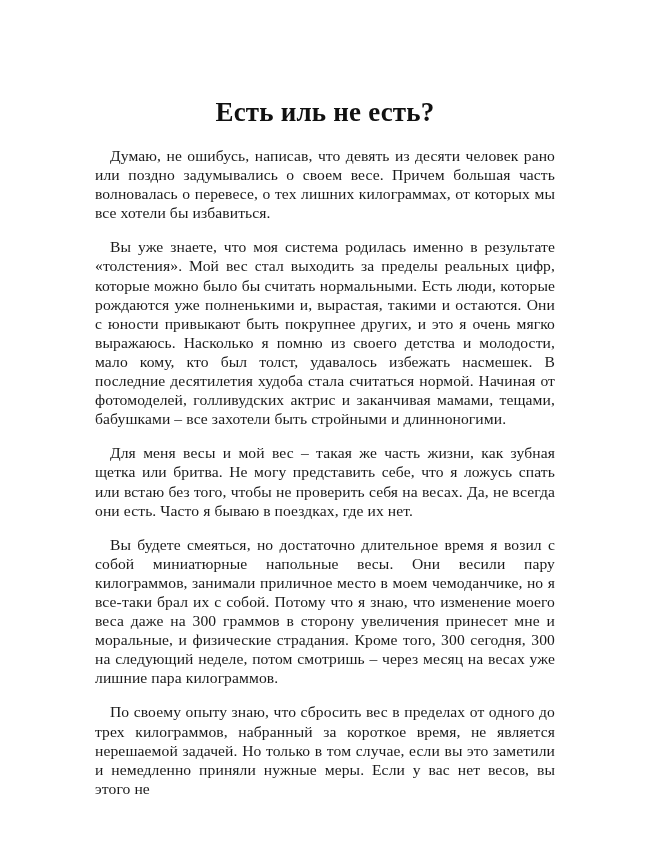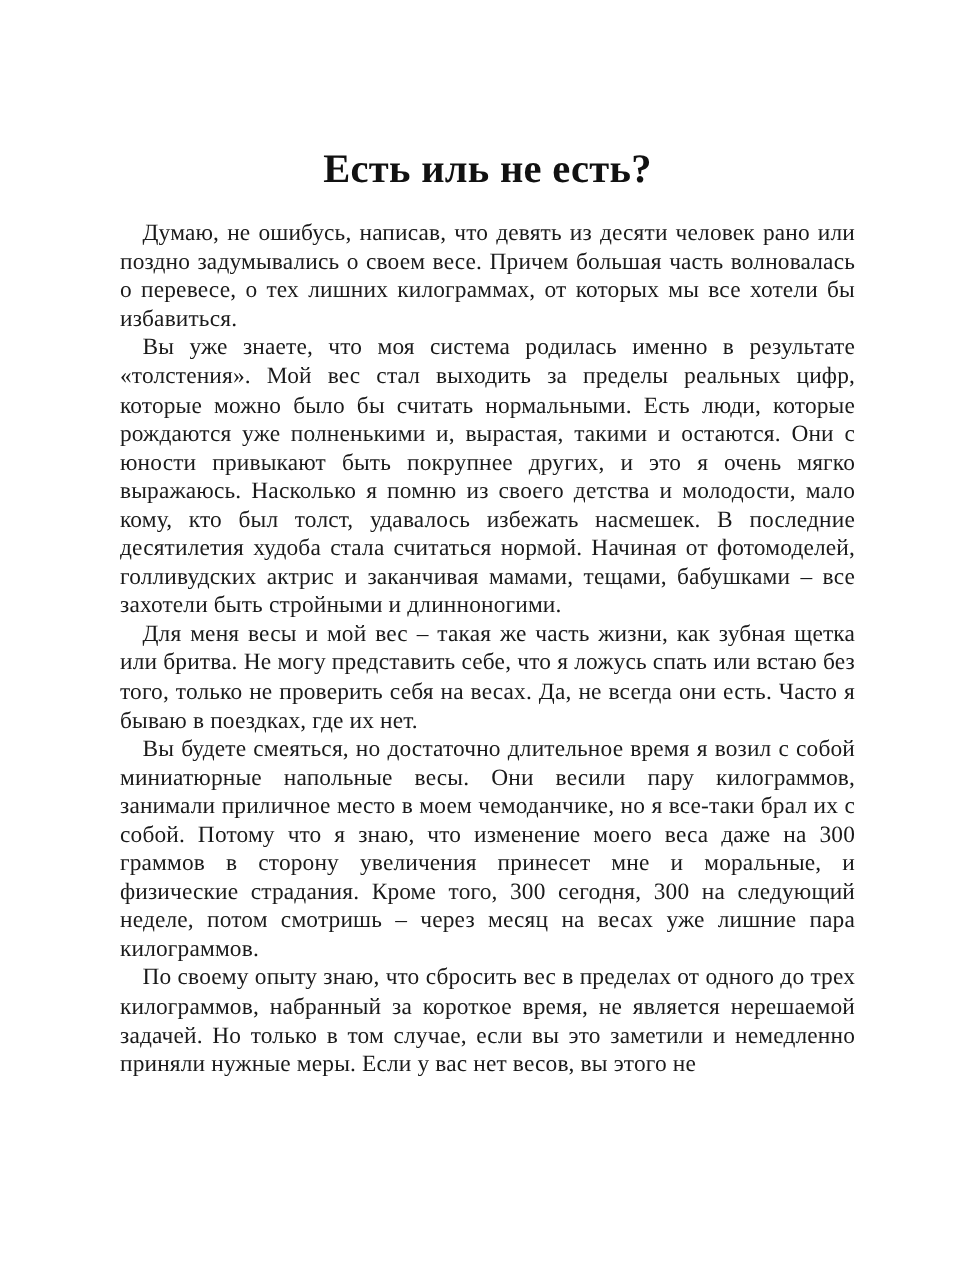--- a/index.html
+++ b/index.html
@@ -25,31 +25,31 @@
     .title {
       margin: 0 0 16px 0;
       text-align: center;
       font-weight: bold;
       font-size: 27px;
       line-height: 36px;
       color: #111111;
       letter-spacing: 0.2px;
     }
     .para {
-      margin: 0;
+      margin: 15px;
       text-indent: 15px;
       text-align: justify;
       font-size: 15.6px;
       line-height: 19.1px;
       letter-spacing: 0.1px;
     }
   </style>
 </head>
 <body>
 
 <div class="page">
   <h1 class="title">Есть иль не есть?</h1>
   <p class="para">Думаю, не ошибусь, написав, что девять из десяти человек рано или поздно задумывались о своем весе. Причем большая часть волновалась о перевесе, о тех лишних килограммах, от которых мы все хотели бы избавиться.</p>
   <p class="para">Вы уже знаете, что моя система родилась именно в результате «толстения». Мой вес стал выходить за пределы реальных цифр, которые можно было бы считать нормальными. Есть люди, которые рождаются уже полненькими и, вырастая, такими и остаются. Они с юности привыкают быть покрупнее других, и это я очень мягко выражаюсь. Насколько я помню из своего детства и молодости, мало кому, кто был толст, удавалось избежать насмешек. В последние десятилетия худоба стала считаться нормой. Начиная от фотомоделей, голливудских актрис и заканчивая мамами, тещами, бабушками – все захотели быть стройными и длинноногими.</p>
-  <p class="para">Для меня весы и мой вес – такая же часть жизни, как зубная щетка или бритва. Не могу представить себе, что я ложусь спать или встаю без того, только не проверить себя на весах. Да, не всегда они есть. Часто я бываю в поездках, где их нет.</p>
+  <p class="para">Для меня весы и мой вес – такая же часть жизни, как зубная щетка или бритва. Не могу представить себе, что я ложусь спать или встаю без того, чтобы не проверить себя на весах. Да, не всегда они есть. Часто я бываю в поездках, где их нет.</p>
   <p class="para">Вы будете смеяться, но достаточно длительное время я возил с собой миниатюрные напольные весы. Они весили пару килограммов, занимали приличное место в моем чемоданчике, но я все-таки брал их с собой. Потому что я знаю, что изменение моего веса даже на 300 граммов в сторону увеличения принесет мне и моральные, и физические страдания. Кроме того, 300 сегодня, 300 на следующий неделе, потом смотришь – через месяц на весах уже лишние пара килограммов.</p>
   <p class="para">По своему опыту знаю, что сбросить вес в пределах от одного до трех килограммов, набранный за короткое время, не является нерешаемой задачей. Но только в том случае, если вы это заметили и немедленно приняли нужные меры. Если у вас нет весов, вы этого не</p>
 </div>
 
 </body></html>

